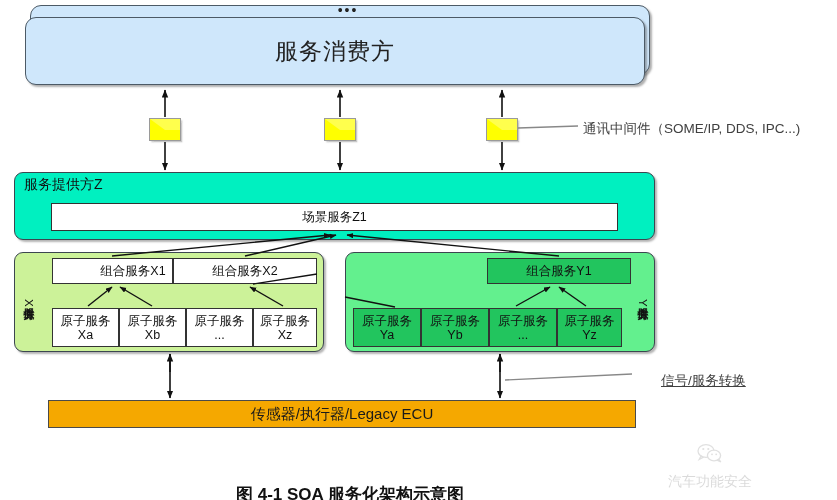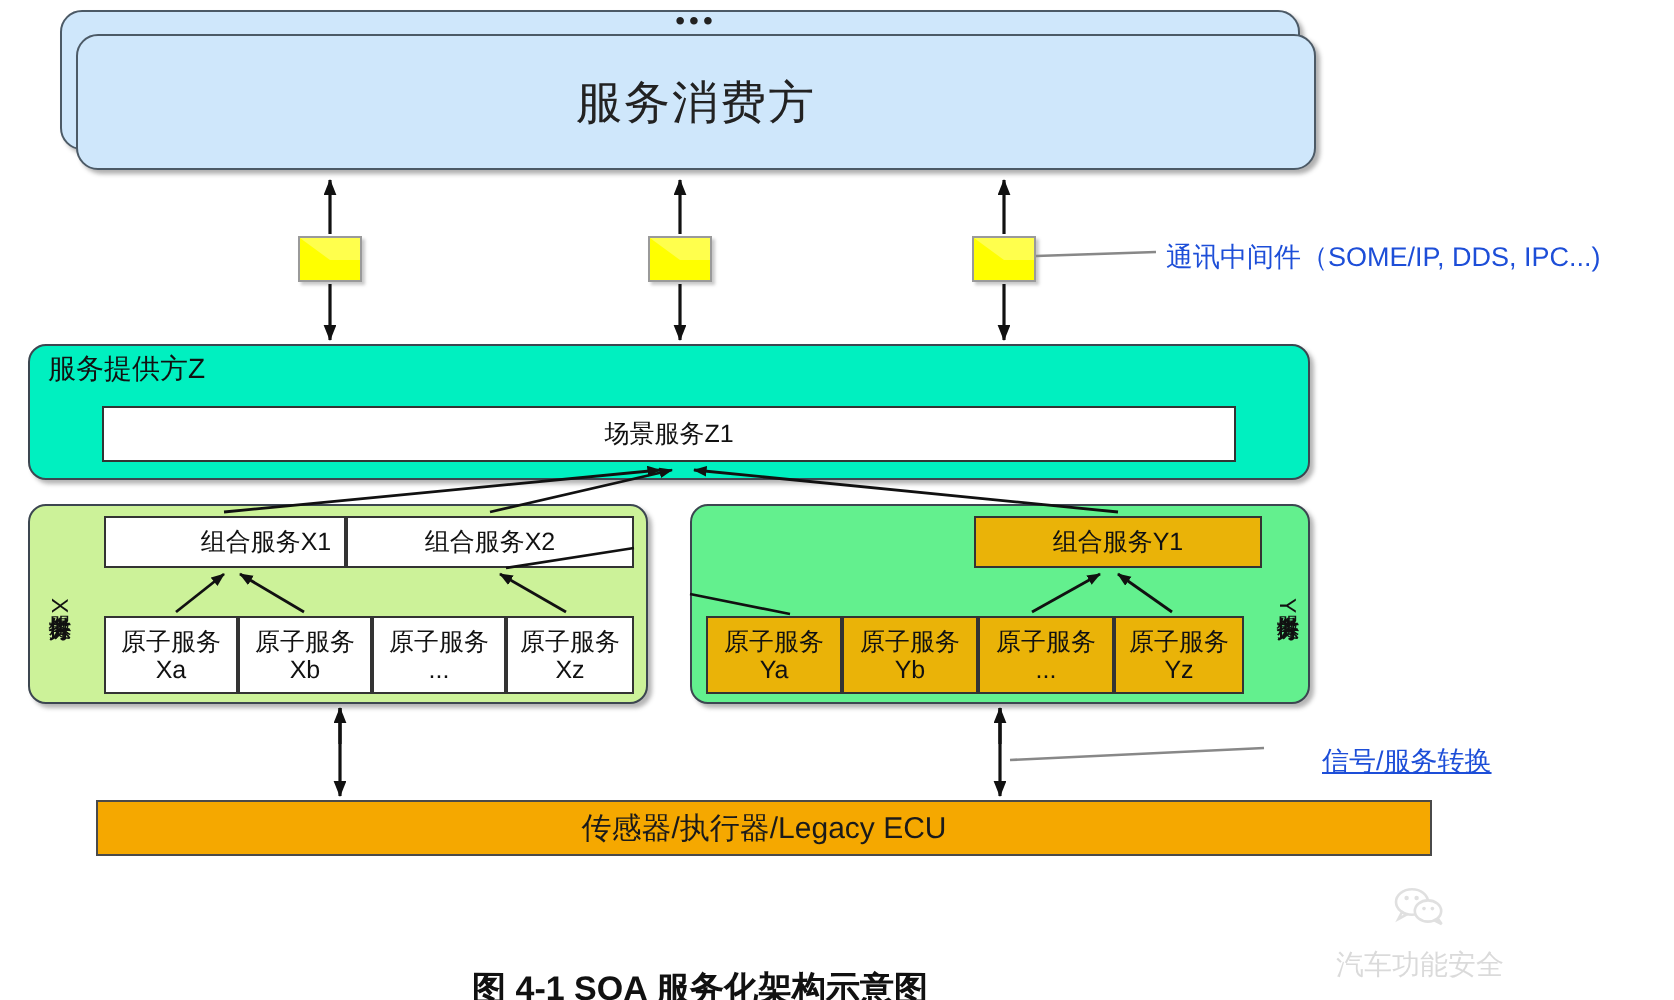--- a/index.html
+++ b/index.html
@@ -11,21 +11,21 @@
   #stage{position:absolute;left:0;top:0;width:837px;height:500px;}
   .abs{position:absolute;box-sizing:border-box;}
 
   
   .consumer-shadow{
     left:30px;top:5px;width:620px;height:70px;
     background:#cfe7fb;border:1.4px solid #4c5a66;border-radius:11px;
     box-shadow:2px 2px 2px rgba(80,80,80,.45);
   }
   .consumer-main{
-    left:38px;top:17px;width:620px;height:68px;
+    left:25px;top:17px;width:620px;height:68px;
     background:#cfe7fb;border:1.4px solid #4c5a66;border-radius:11px;
     box-shadow:2px 2px 2px rgba(80,80,80,.45);
     display:flex;align-items:center;justify-content:center;
   }
   .consumer-main .lbl{font-size:23px;color:#222;letter-spacing:1px;}
   .dots{
     left:38px;top:2px;width:620px;height:16px;
     display:flex;align-items:center;justify-content:center;
     font-size:14px;color:#222;letter-spacing:2px;line-height:1;
   }
@@ -70,32 +70,32 @@
     position:absolute;top:6px;width:15px;height:88px;
     font-size:11.5px;color:#111;line-height:13px;text-align:center;
     writing-mode:vertical-rl;white-space:nowrap;letter-spacing:0px;
   }
 
   .cellbox{
     border:1.3px solid #333;display:flex;align-items:center;justify-content:center;
     text-align:center;font-size:12.5px;color:#111;line-height:14px;box-sizing:border-box;
   }
   .white{background:#ffffff;}
-  .gray{background:#eab308;}
+  .gray{background:#22c55e;}
 
   
   .ecu{
-    left:48px;top:400px;width:668px;height:28px;
+    left:48px;top:400px;width:588px;height:28px;
     background:#f5a800;border:1.4px solid #4a4a4a;
     display:flex;align-items:center;justify-content:center;
     font-size:15px;color:#1a1a1a;
   }
 
   
-  .annot{position:absolute;font-size:13.5px;color:#1d4ed8;white-space:nowrap;}
+  .annot{position:absolute;font-size:13.5px;color:#404040;white-space:nowrap;}
 
   
   .caption{
     left:0;top:468px;width:700px;text-align:center;
     font-size:17px;font-weight:bold;color:#111;margin-top:15px;
   }
 
   
   .watermark{
     left:668px;top:443px;display:flex;align-items:center;gap:6px;

